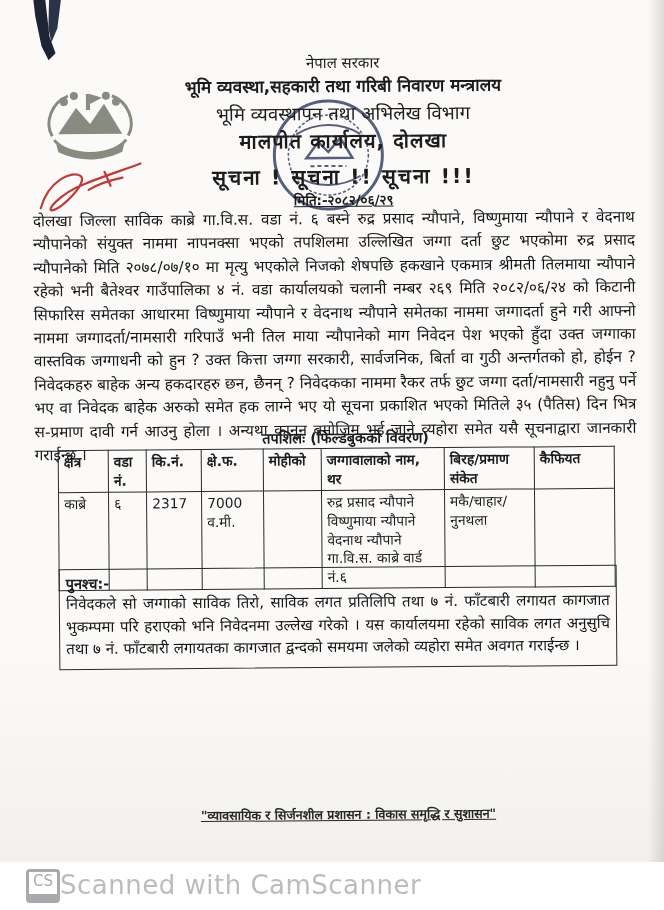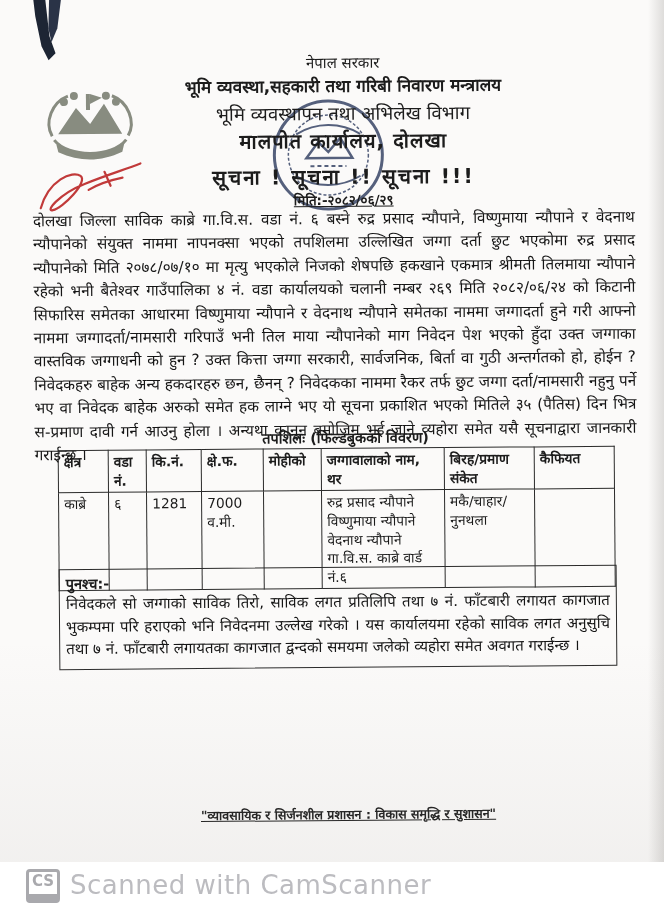--- a/index.html
+++ b/index.html
@@ -48,22 +48,22 @@
   .shade-right{position:absolute;right:0;top:0;width:16px;height:862px;
     background:linear-gradient(to right,rgba(0,0,0,0),rgba(90,85,80,.18));pointer-events:none;}
   .shade-bottom{position:absolute;left:0;top:640px;width:664px;height:222px;
     background:linear-gradient(to bottom,rgba(0,0,0,0),rgba(120,115,108,.07));pointer-events:none;}
   
   .csbar{position:absolute;left:0;top:862px;width:664px;height:48px;background:#fff;}
   .cslogo{position:absolute;left:26px;top:7px;width:34px;height:34px;}
   .cslogo .sq{position:absolute;inset:0;border:3px solid #a9a9ad;border-radius:4px;box-sizing:border-box;}
   .cslogo .tab{position:absolute;left:3px;bottom:0;width:28px;height:9px;background:#a9a9ad;border-radius:0 0 2px 2px;}
   .cslogo .cs{position:absolute;left:0;top:3px;width:100%;text-align:center;
-              font-size:15px;font-weight:700;color:#a9a9ad;letter-spacing:0;}
-  .cstext{position:absolute;left:70px;top:8px;font-size:26px;color:#bcbcc0;letter-spacing:.5px;}
+              font-size:15px;font-weight:400;color:#a9a9ad;letter-spacing:0;}
+  .cstext{position:absolute;left:60px;top:8px;font-size:26px;color:#bcbcc0;letter-spacing:.5px;}
 </style>
 </head>
 <body>
 
 <div id="page">
   <div class="doc">
 
     <svg class="artifact" width="60" height="120" viewBox="0 0 60 120">
       <path d="M18 0 L30 0 L34 38 L40 55 L33 62 L26 48 L20 18 Z" fill="#1d2534"></path>
       <path d="M34 0 L46 0 L42 30 L36 44 L33 30 Z" fill="#2a3347"></path>
@@ -132,21 +132,21 @@
         <th>कि.नं.</th>
         <th>क्षे.फ.</th>
         <th>मोहीको</th>
         <th>जग्गावालाको नाम, थर</th>
         <th>बिरह/प्रमाण संकेत</th>
         <th>कैफियत</th>
       </tr>
       <tr class="datarow">
         <td>काब्रे</td>
         <td class="c">६</td>
-        <td>1281</td>
+        <td>2317</td>
         <td>7000
 व.मी.</td>
         <td></td>
         <td>रुद्र प्रसाद न्यौपाने
 विष्णुमाया न्यौपाने
 वेदनाथ न्यौपाने
 गा.वि.स. काब्रे वार्ड नं.६</td>
         <td>मकै/चाहार/नुनथला</td>
         <td></td>
       </tr>

